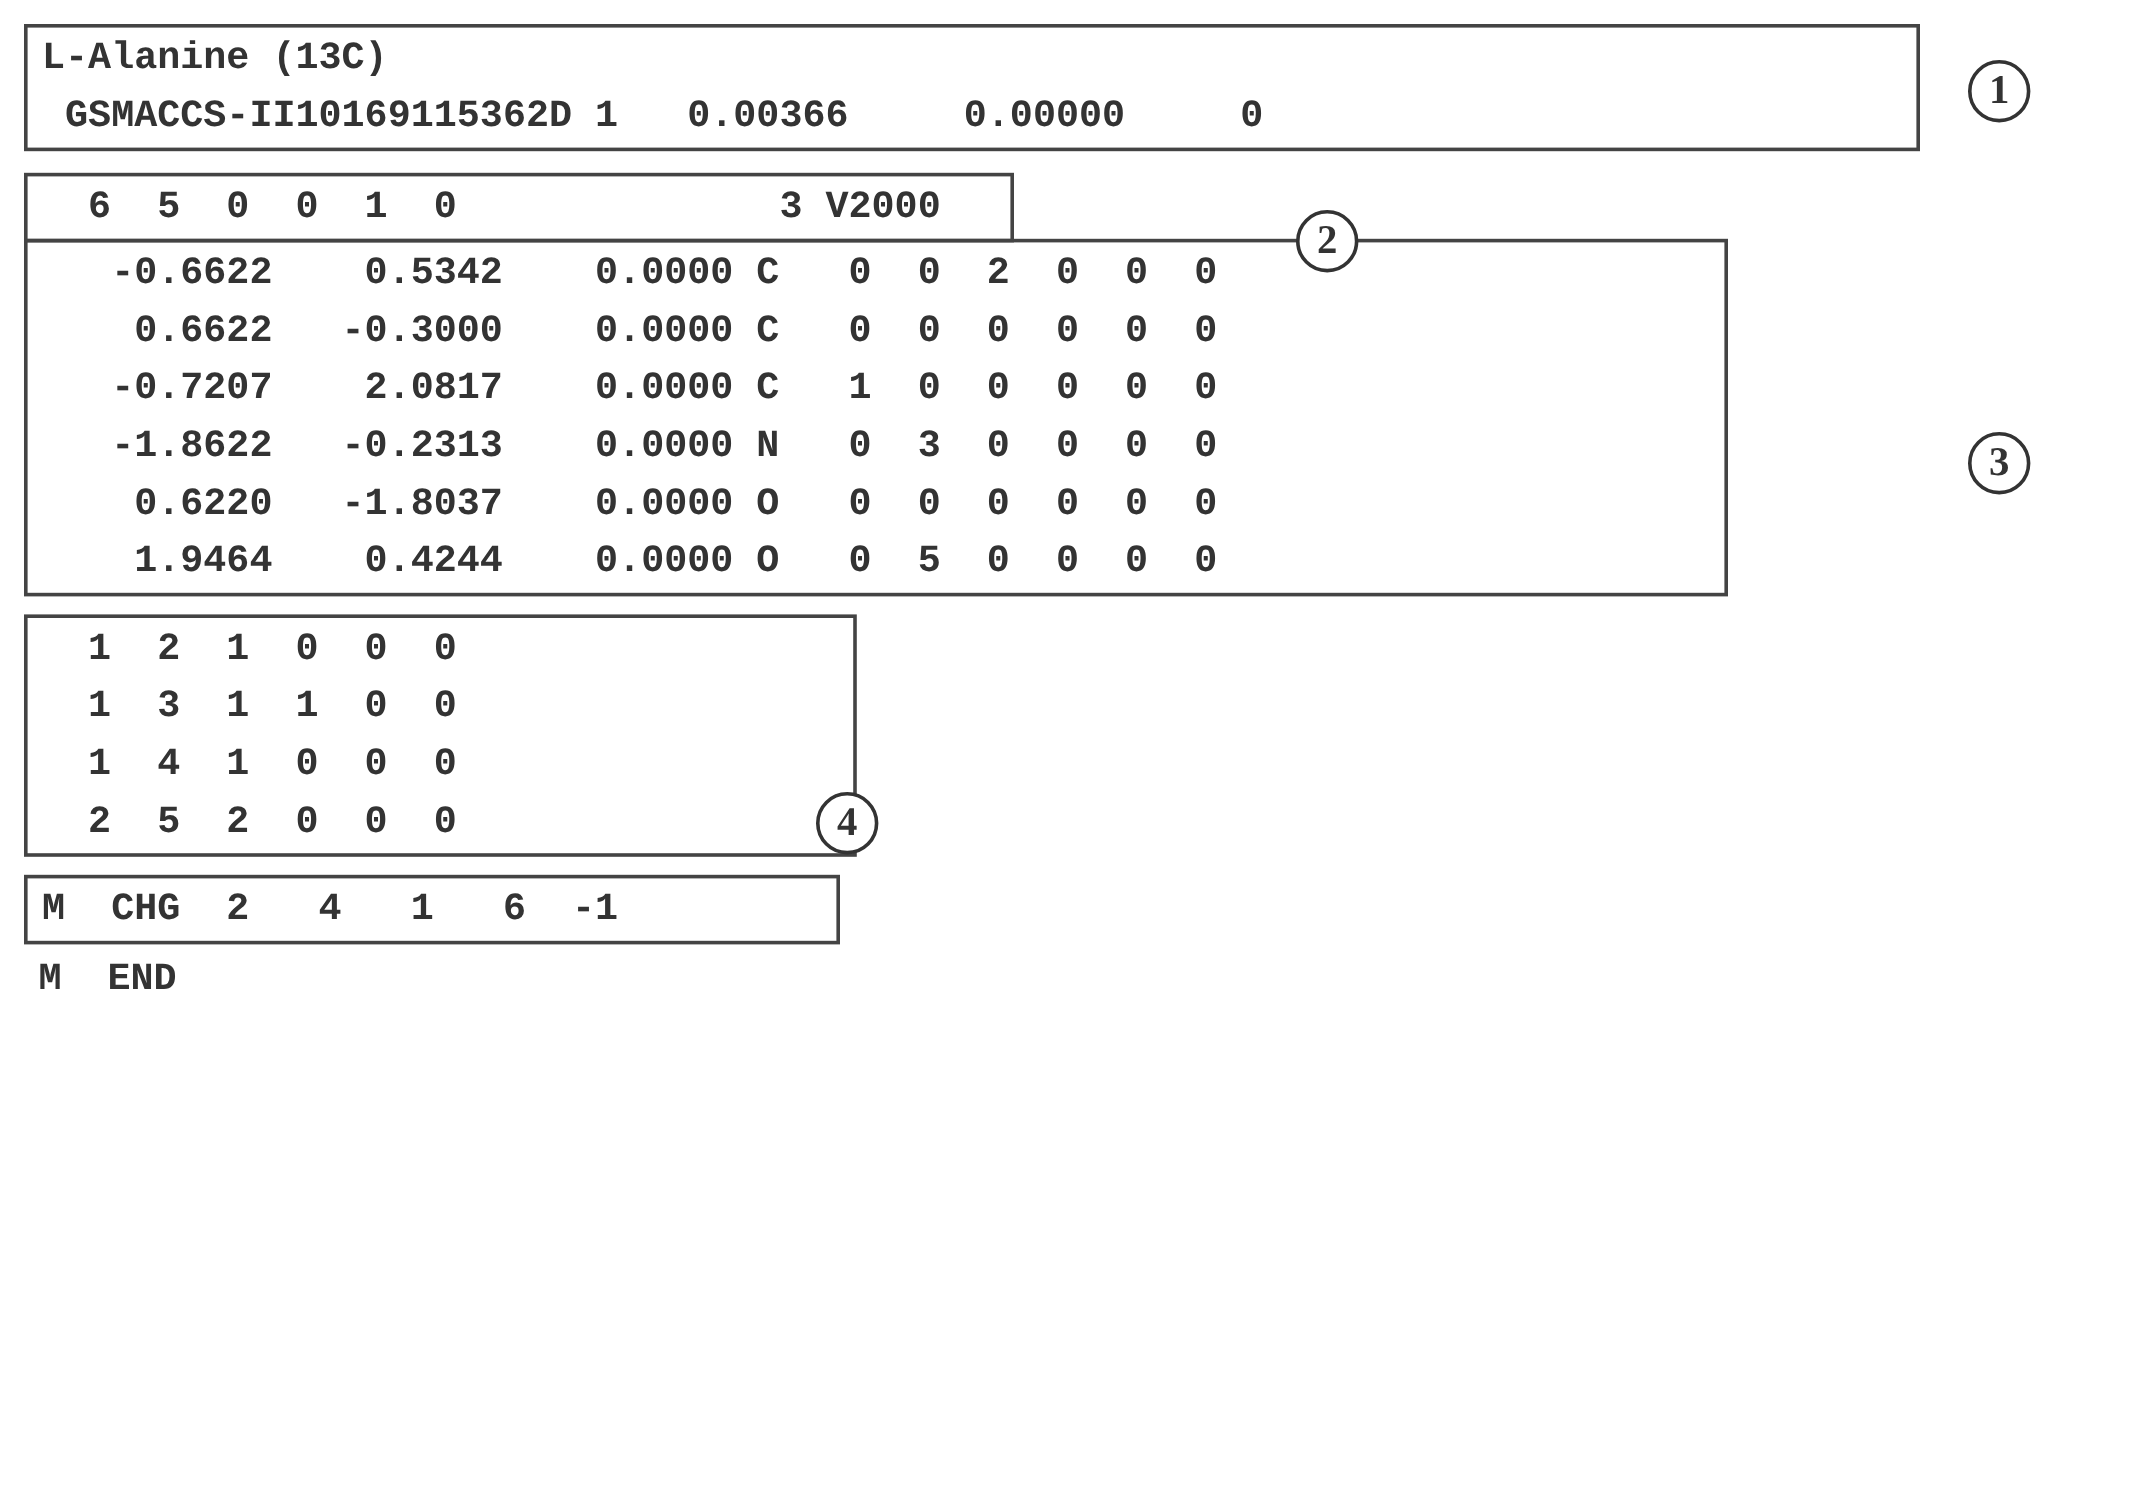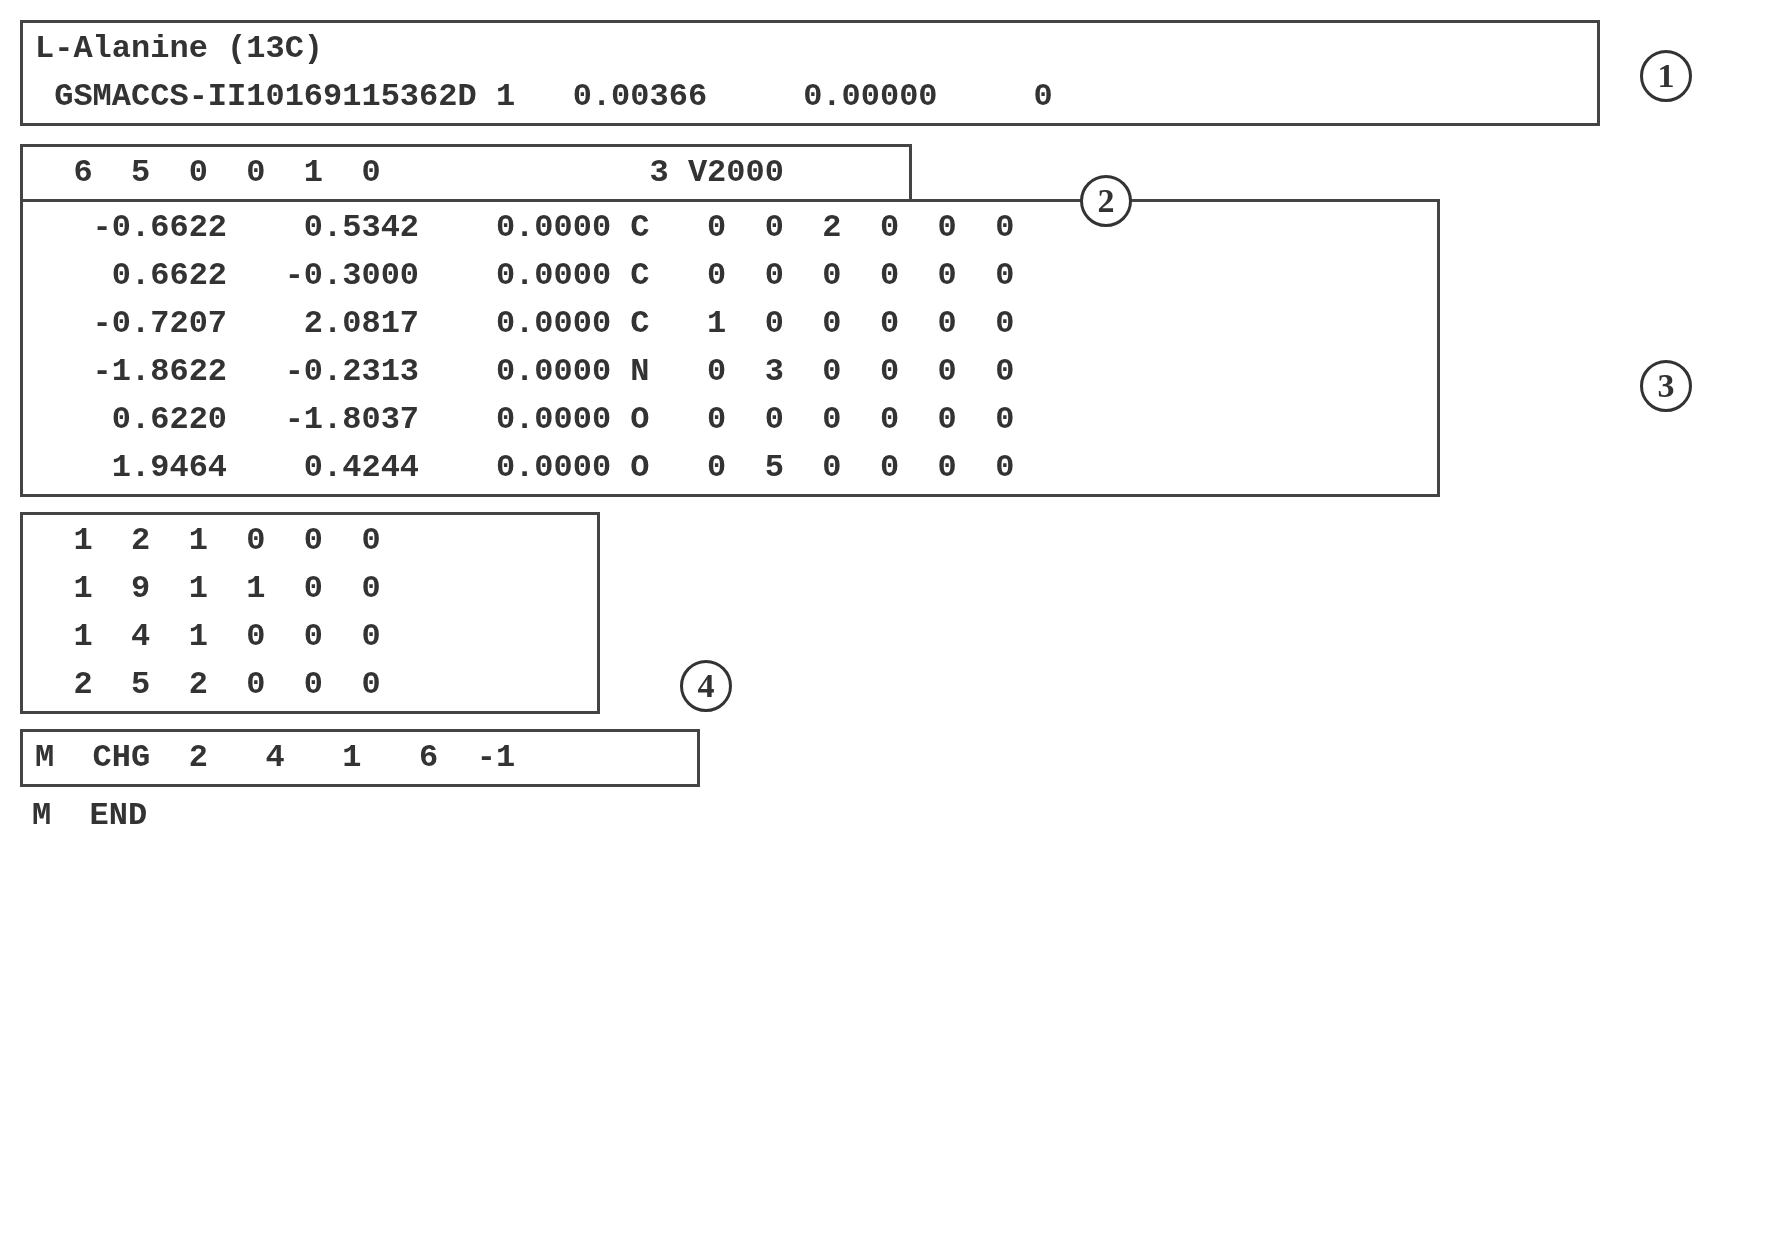--- a/index.html
+++ b/index.html
@@ -18,30 +18,30 @@
       border: 3px solid #444;
       padding: 2px 12px;
       margin-bottom: 18px;
       box-sizing: border-box;
       line-height: 1.5;
     }
     .block-header {
       width: 1580px;
     }
     .block-counts {
-      width: 892px;
+      width: 825px;
       display: inline-block;
       margin-bottom: 0;
     }
     .block-atoms {
       width: 1420px;
       margin-top: -3px;
     }
     .block-bonds {
-      width: 580px;
+      width: 694px;
       display: inline-block;
       margin-top: -3px;
     }
     .block-props {
       width: 680px;
       display: inline-block;
       margin-top: -3px;
     }
     .end-line {
       padding: 2px 12px;
@@ -94,21 +94,21 @@
     <div class="row">    0.6622   -0.3000    0.0000 C   0  0  0  0  0  0</div>
     <div class="row">   -0.7207    2.0817    0.0000 C   1  0  0  0  0  0</div>
     <div class="row">   -1.8622   -0.2313    0.0000 N   0  3  0  0  0  0</div>
     <div class="row">    0.6220   -1.8037    0.0000 O   0  0  0  0  0  0</div>
     <div class="row">    1.9464    0.4244    0.0000 O   0  5  0  0  0  0</div>
   </div>
 
   <div>
     <div class="block block-bonds">
       <div class="row">  1  2  1  0  0  0</div>
-      <div class="row">  1  9  1  1  0  0</div>
+      <div class="row">  1  3  1  1  0  0</div>
       <div class="row">  1  4  1  0  0  0</div>
       <div class="row">  2  5  2  0  0  0</div>
     </div>
   </div>
 
   <div>
     <div class="block block-props">
       <div class="row">M  CHG  2   4   1   6  -1</div>
     </div>
   </div>

